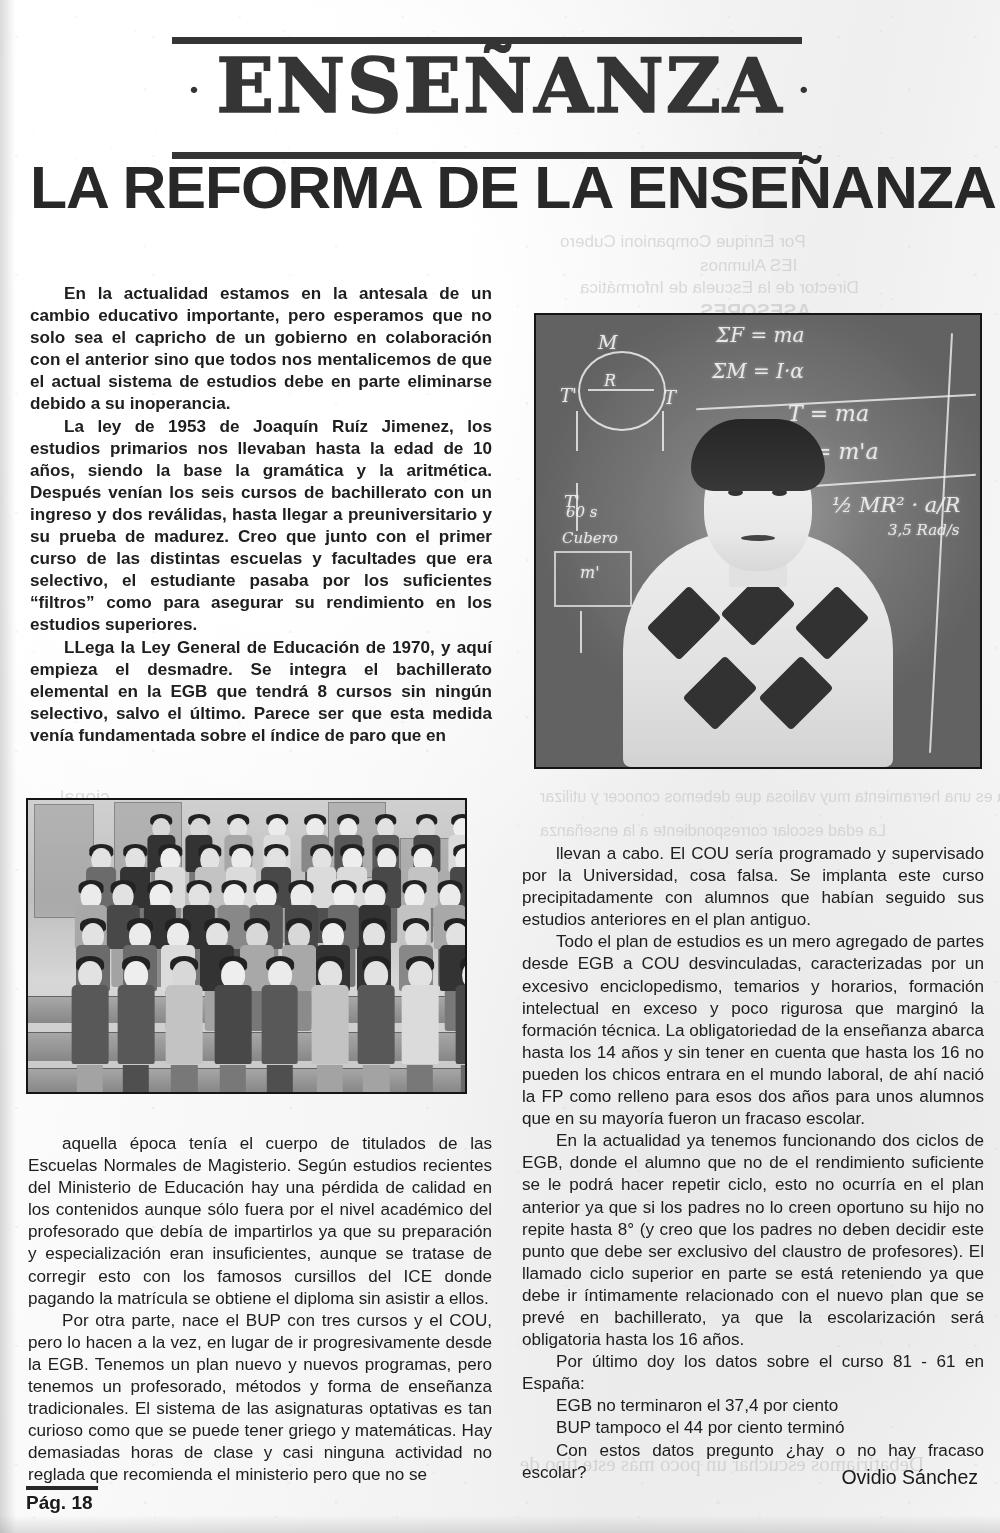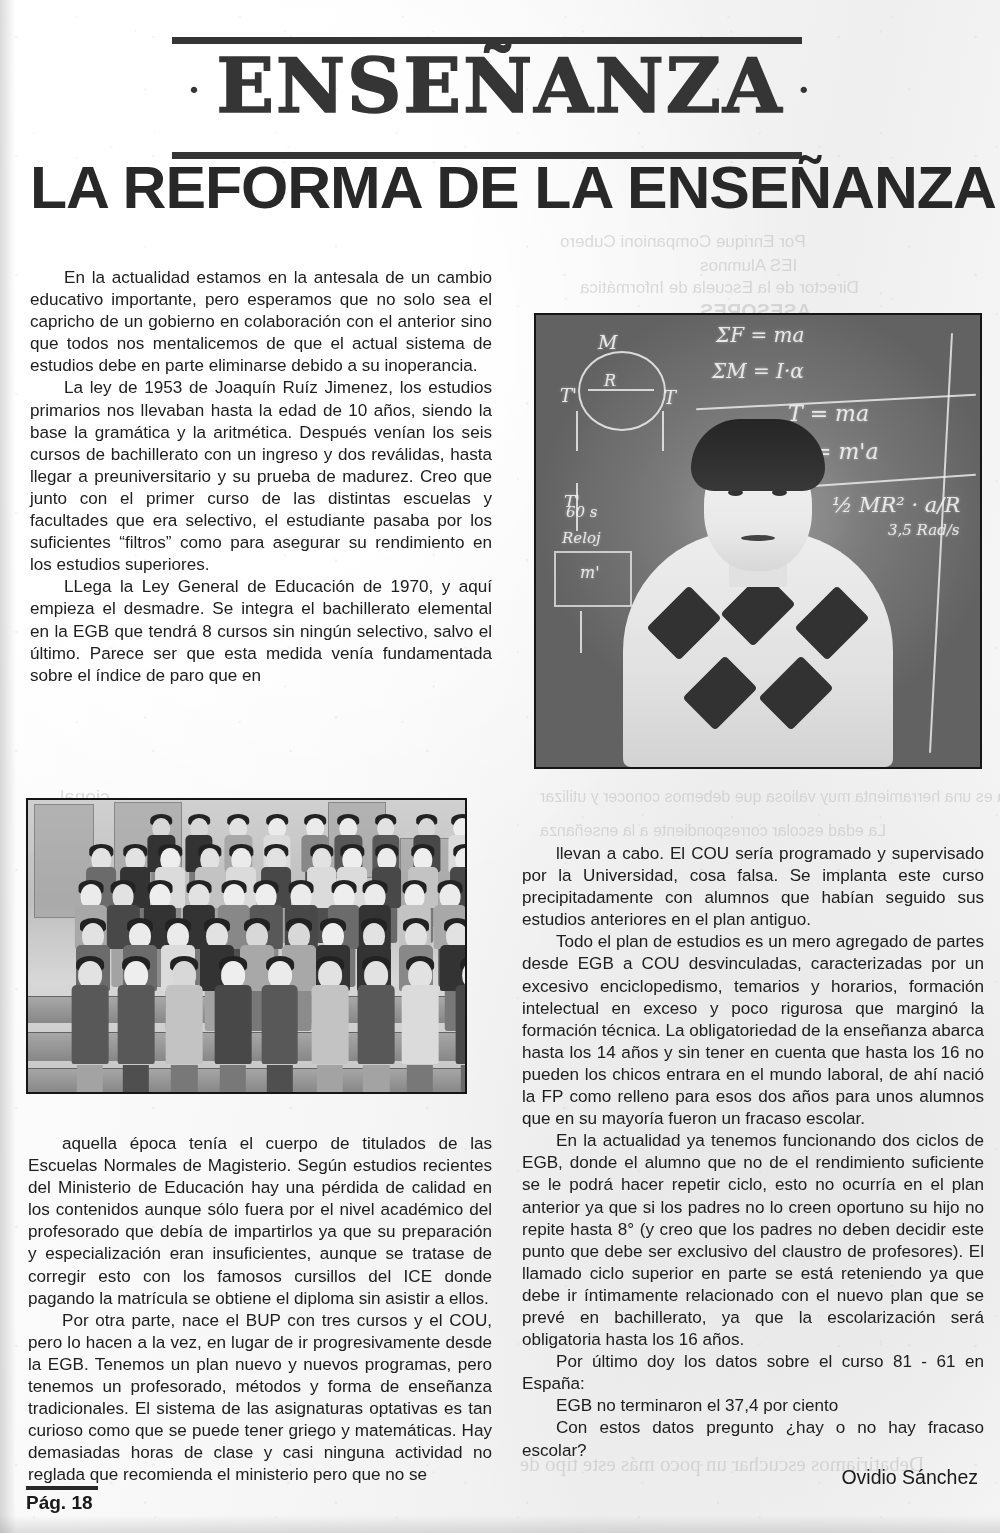--- a/index.html
+++ b/index.html
@@ -95,21 +95,21 @@
     position:absolute;
     font-family:"Liberation Sans", sans-serif;
     font-size:17.1px;
     line-height:22.1px;
     color:#262624;
     text-align:justify;
     text-justify:inter-word;
     -webkit-hyphens:none;hyphens:none;
   }
   .col p{margin:0;text-indent:34px;}
-  .col-left-top{left:30px;top:267px;width:462px;}
+  .col-left-top{left:30px;top:283px;width:462px;font-weight:bold;}
   .col-left-bot{left:28px;top:1133px;width:464px;}
   .col-right{left:522px;top:843px;width:462px;}
 
   .col .lines{text-indent:0;margin-left:34px;}
 
   
   .photo{
     position:absolute;
     border:2px solid #1d1d1b;
     overflow:hidden;
@@ -267,21 +267,21 @@
     <div class="chalk" style="left:44px;top:248px;font-size:16px;">m'</div>
     <div class="chalk-line" style="left:44px;top:296px;width:2px;height:42px;"></div>
 
     <div class="chalk" style="left:180px;top:8px;font-size:20px;">ΣF = ma</div>
     <div class="chalk" style="left:176px;top:44px;font-size:20px;">ΣM = I·α</div>
     <div class="chalk" style="left:252px;top:86px;font-size:22px;">T = ma</div>
     <div class="chalk" style="left:256px;top:124px;font-size:22px;">g = m'a</div>
     <div class="chalk" style="left:296px;top:178px;font-size:21px;">½ MR² · a/R</div>
     <div class="chalk" style="left:352px;top:206px;font-size:15px;">3,5 Rad/s</div>
     <div class="chalk" style="left:30px;top:188px;font-size:15px;">60 s</div>
-    <div class="chalk" style="left:26px;top:214px;font-size:15px;">Reloj</div>
+    <div class="chalk" style="left:26px;top:214px;font-size:15px;">Cubero</div>
     <div class="chalk-line" style="left:160px;top:86px;width:280px;height:2px;transform:rotate(-3deg);"></div>
     <div class="chalk-line" style="left:230px;top:166px;width:210px;height:2px;transform:rotate(-4deg);"></div>
     <div class="chalk-line" style="left:404px;top:18px;width:2px;height:420px;transform:rotate(3deg);"></div>
 
     <div class="teacher-body">
       <div class="arg" style="left:38px;top:62px;"></div>
       <div class="arg" style="left:112px;top:48px;"></div>
       <div class="arg" style="left:186px;top:62px;"></div>
       <div class="arg" style="left:74px;top:132px;"></div>
       <div class="arg" style="left:150px;top:132px;"></div>
@@ -619,20 +619,21 @@
     <p>aquella época tenía el cuerpo de titulados de las Escuelas Normales de Magisterio. Según estudios recientes del Ministerio de Educación hay una pérdida de calidad en los contenidos aunque sólo fuera por el nivel académico del profesorado que debía de impartirlos ya que su preparación y especialización eran insuficientes, aunque se tratase de corregir esto con los famosos cursillos del ICE donde pagando la matrícula se obtiene el diploma sin asistir a ellos.</p>
     <p>Por otra parte, nace el BUP con tres cursos y el COU, pero lo hacen a la vez, en lugar de ir progresivamente desde la EGB. Tenemos un plan nuevo y nuevos programas, pero tenemos un profesorado, métodos y forma de enseñanza tradicionales. El sistema de las asignaturas optativas es tan curioso como que se puede tener griego y matemáticas. Hay demasiadas horas de clase y casi ninguna actividad no reglada que recomienda el ministerio pero que no se</p>
   </div>
 
   <div class="col col-right">
     <p>llevan a cabo. El COU sería programado y supervisado por la Universidad, cosa falsa. Se implanta este curso precipitadamente con alumnos que habían seguido sus estudios anteriores en el plan antiguo.</p>
     <p>Todo el plan de estudios es un mero agregado de partes desde EGB a COU desvinculadas, caracterizadas por un excesivo enciclopedismo, temarios y horarios, formación intelectual en exceso y poco rigurosa que marginó la formación técnica. La obligatoriedad de la enseñanza abarca hasta los 14 años y sin tener en cuenta que hasta los 16 no pueden los chicos entrara en el mundo laboral, de ahí nació la FP como relleno para esos dos años para unos alumnos que en su mayoría fueron un fracaso escolar.</p>
     <p>En la actualidad ya tenemos funcionando dos ciclos de EGB, donde el alumno que no de el rendimiento suficiente se le podrá hacer repetir ciclo, esto no ocurría en el plan anterior ya que si los padres no lo creen oportuno su hijo no repite hasta 8° (y creo que los padres no deben decidir este punto que debe ser exclusivo del claustro de profesores). El llamado ciclo superior en parte se está reteniendo ya que debe ir íntimamente relacionado  con el nuevo plan que se prevé en bachillerato, ya que la escolarización será obligatoria hasta los 16 años.</p>
     <p>Por último doy los datos sobre el curso 81 - 61 en España:</p>
     <p class="lines">EGB no terminaron el 37,4 por ciento</p>
+    <p class="lines">BUP tampoco el 44 por ciento terminó</p>
     <p>Con estos datos pregunto ¿hay o no hay fracaso escolar?</p>
   </div>
 
   <div class="byline">Ovidio Sánchez</div>
 
   <div class="foot-rule"></div>
   <div class="pagenum">Pág. 18</div>
 
   <div class="scan-edge-l"></div>
   <div class="scan-edge-b"></div>

